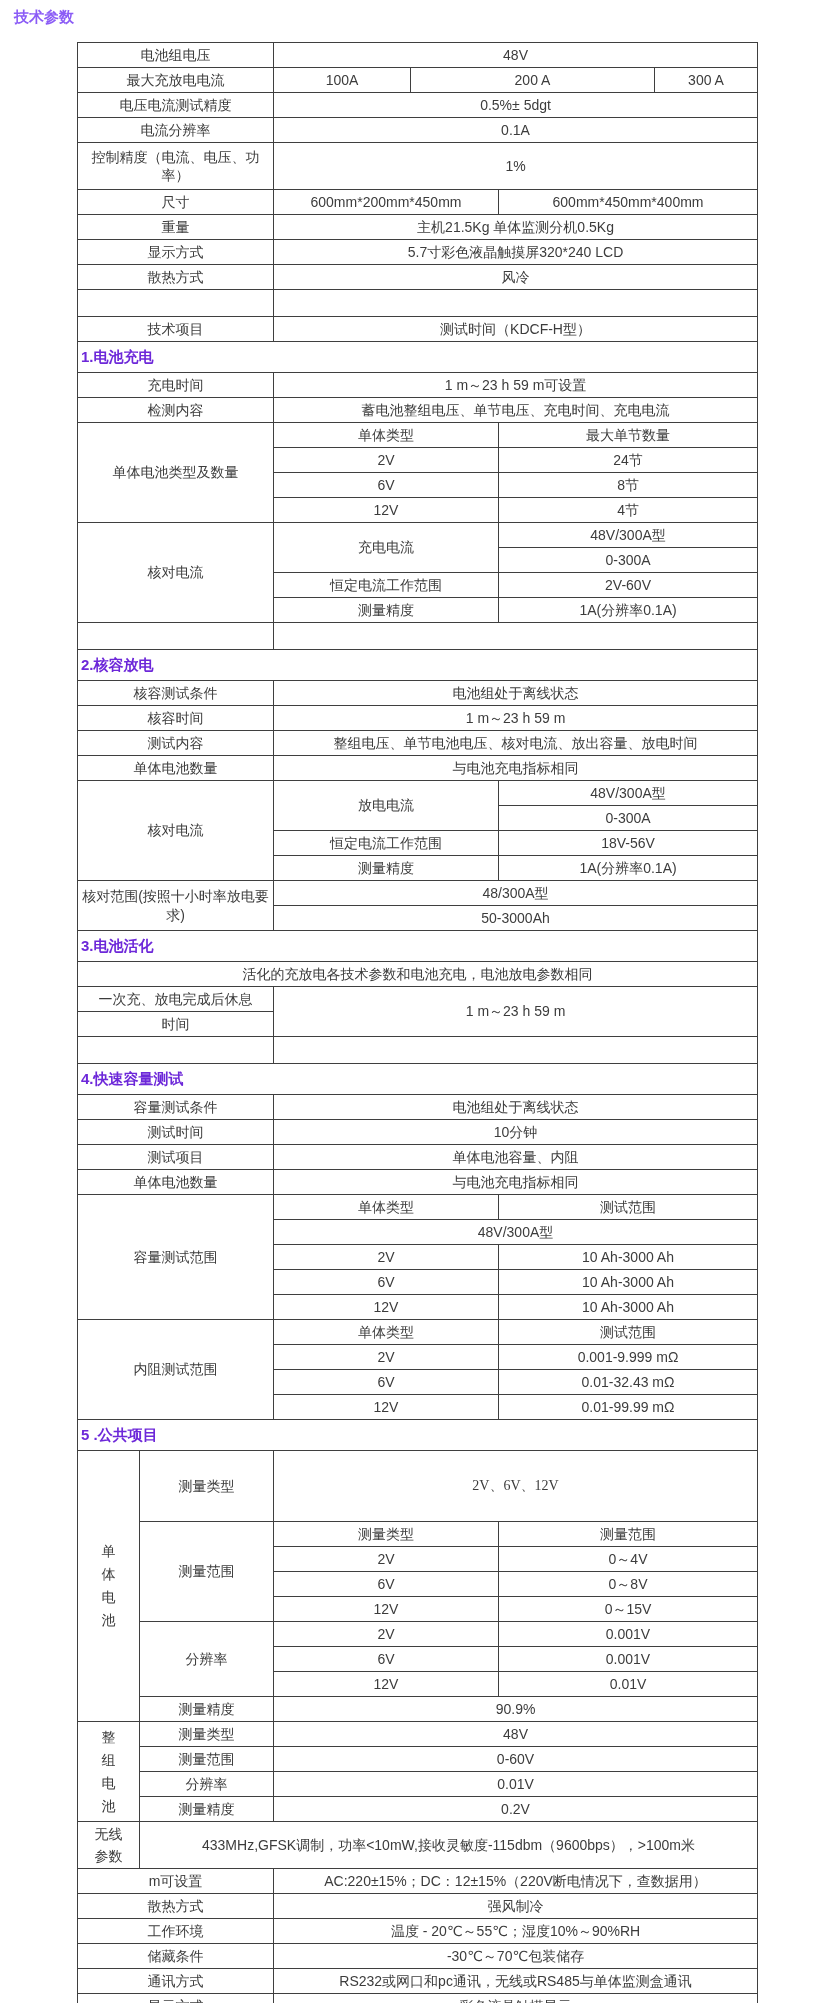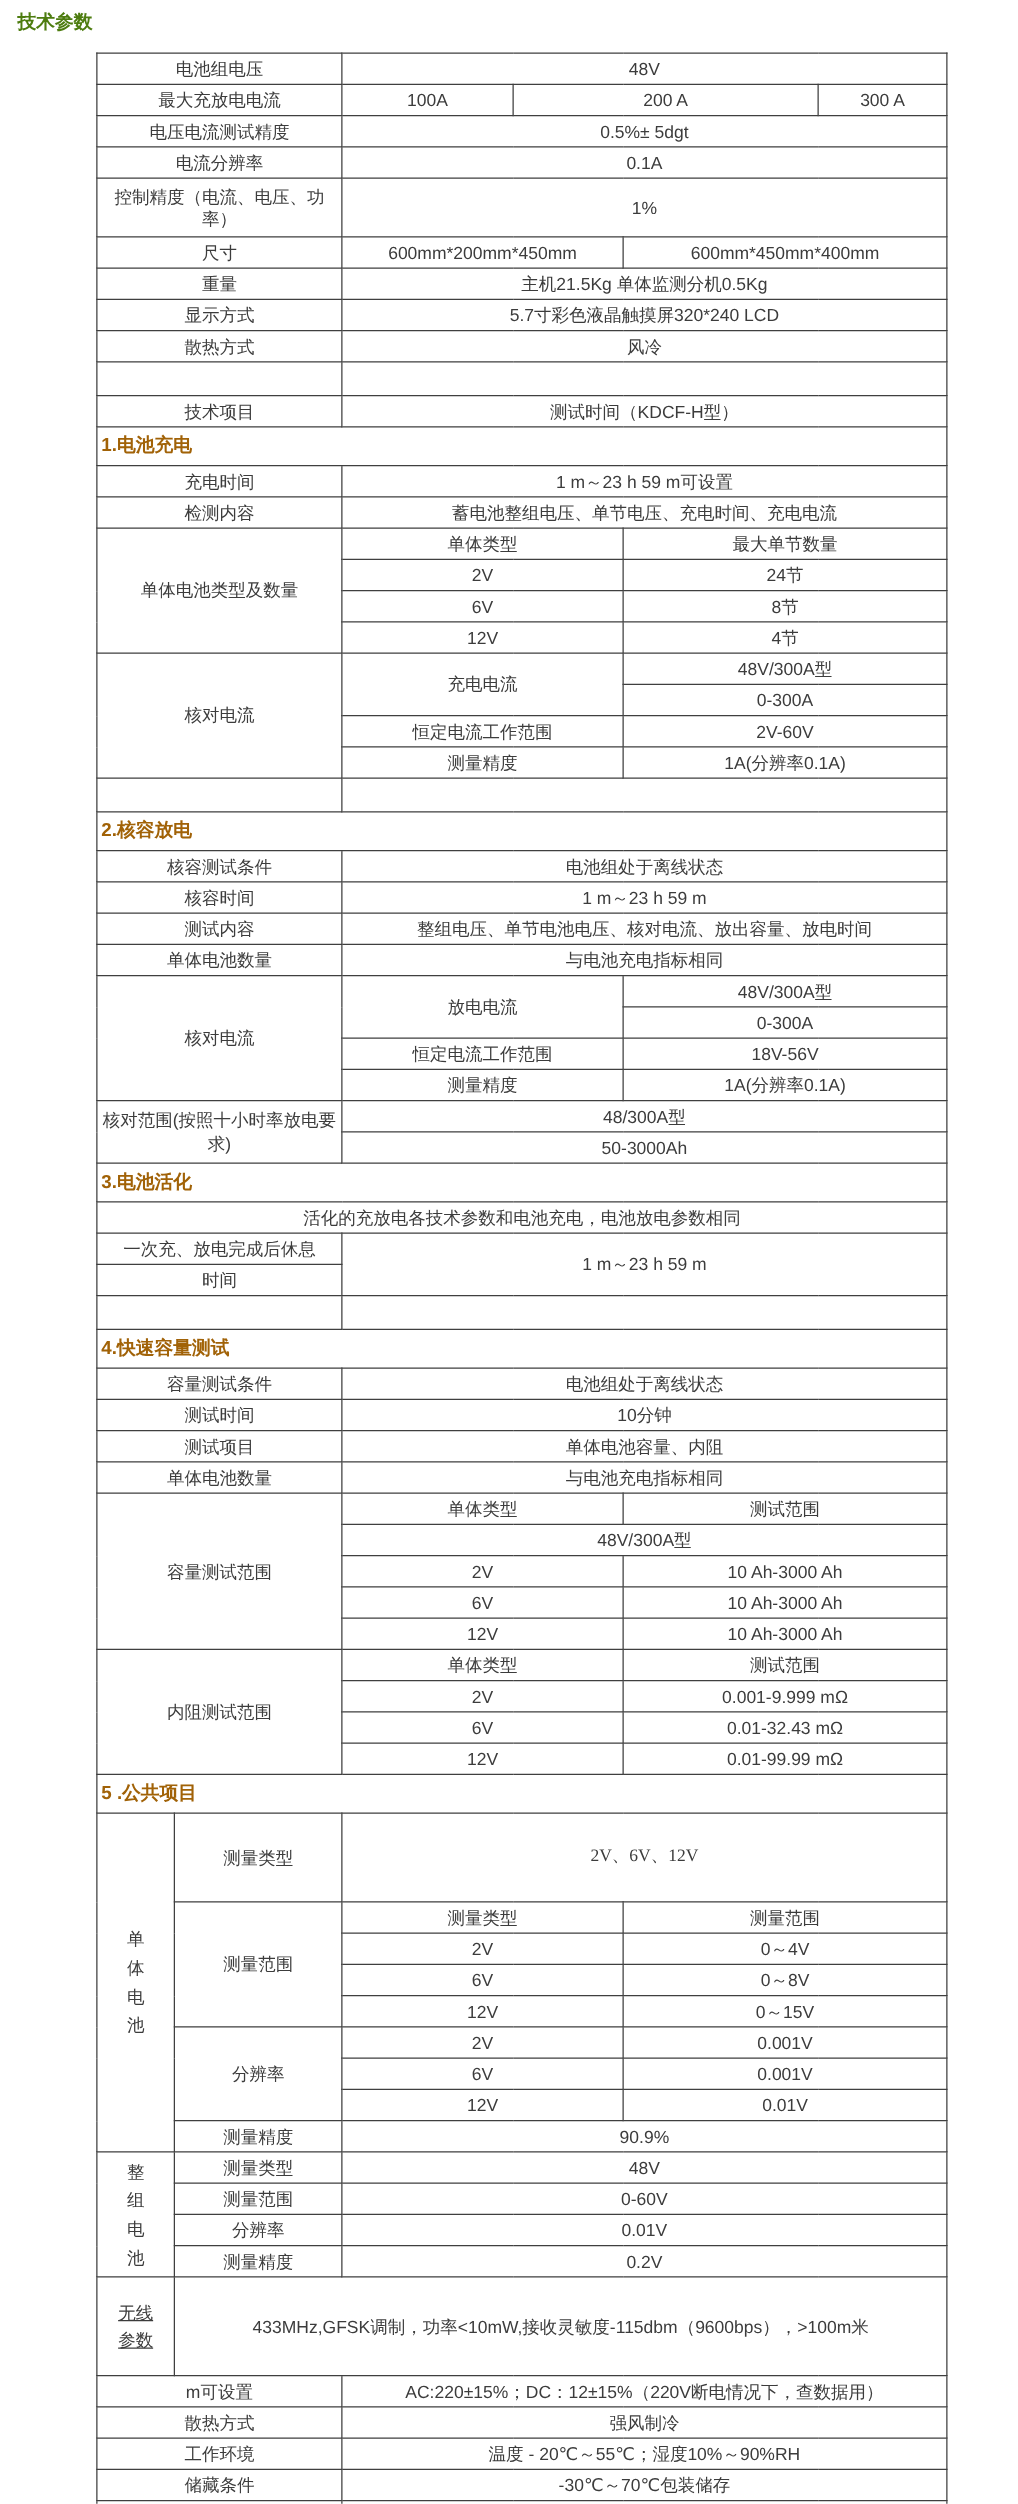--- a/index.html
+++ b/index.html
@@ -6,21 +6,21 @@
   body{
     width:814px;height:2003px;
     background:#ffffff;
     position:relative;
     font-family:"Liberation Sans","DejaVu Sans",sans-serif;
     color:#3c3c3c;
     overflow:hidden;
   }
   .page-title{
     position:absolute;left:14px;top:8px;
-    font-size:15px;font-weight:bold;color:#4d7c0f;
+    font-size:15px;font-weight:bold;color:#8b5cf6;
   }
   table.spec{
     position:absolute;left:77px;top:42px;
     width:680px;
     border-collapse:collapse;
     table-layout:fixed;
     font-size:14px;
   }
   table.spec td{
     border:1px solid #3f3f3f;
@@ -33,38 +33,37 @@
     overflow:hidden;
     word-break:break-word;
   }
   tr.h46 td{height:44px;}
   tr.h25 td{height:24px;}
   tr.sec td{
     height:28px;
     text-align:left;
     font-weight:bold;
     font-size:15px;
-    color:#a16207;
+    color:#6d28d9;
     padding-left:3px;
   }
   tr.tall td{height:68px;}
   td.topval{vertical-align:top;padding-top:3px;font-family:Liberation Serif, serif;}
   tr.h44 td{height:42px;}
   .stack1{
     width:15px;margin:0 auto;
     word-break:break-all;
     line-height:23px;
     text-align:center;
   }
   .stack2{
-    width:32px;margin:16px auto;
+    width:32px;margin:0 auto;
     word-break:break-all;
     line-height:22px;
     text-align:center;
-    text-decoration:underline;
   }
 </style>
 </head>
 <body>
 
 <div class="page-title">技术参数</div>
 
 <table class="spec">
   <colgroup>
     <col style="width:62px">

